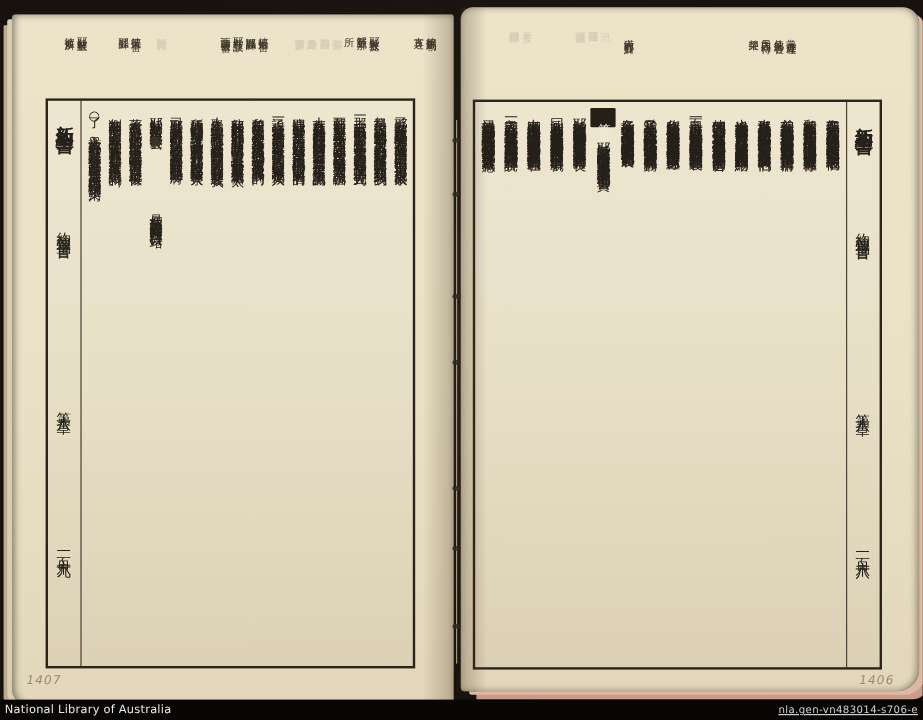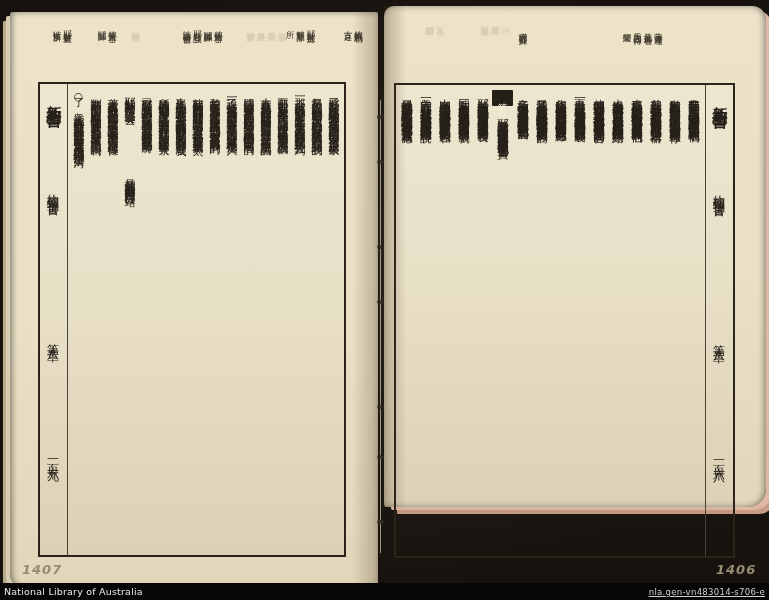--- a/index.html
+++ b/index.html
@@ -7,21 +7,21 @@
          background:radial-gradient(ellipse at 50% 45%, #262019 0%, #17120d 70%);
          font-family:"DejaVu Serif","Liberation Serif",serif;}
   
   .page{position:absolute;background:linear-gradient(180deg,#ece3c9 0%,#e9e0c5 55%,#e2d7ba 100%);
         box-sizing:border-box;}
   .page-left{left:10px;top:12px;width:368px;height:576px;
              border-radius:3px 2px 2px 14px;
              box-shadow:-5px 3px 0 -1px #d9cdaf,-9px 7px 0 -2px #b9ab8d,2px 0 6px rgba(0,0,0,.45) inset;}
   .page-left::after{content:"";position:absolute;right:0;top:0;bottom:0;width:26px;
              background:linear-gradient(270deg,rgba(70,50,30,.28),rgba(70,50,30,0));}
-  .page-right{left:384px;top:6px;width:382px;height:501px;
+  .page-right{left:384px;top:6px;width:382px;height:570px;
              border-radius:10px 14px 18px 3px;
              box-shadow:6px 4px 0 -1px #dfb8a3,11px 9px 0 -2px #c99c85,-2px 0 6px rgba(0,0,0,.4) inset;}
   .page-right::after{content:"";position:absolute;left:0;top:0;bottom:0;width:22px;
              background:linear-gradient(90deg,rgba(70,50,30,.30),rgba(70,50,30,0));}
   
   #spine{position:absolute;left:372px;top:10px;width:16px;height:573px;}
   #spine .thread{position:absolute;left:8px;top:90px;bottom:30px;width:1px;background:#c3b697;opacity:.8;}
   #spine .stitch{position:absolute;left:5px;width:7px;height:4px;background:#2e2a22;border-radius:2px;opacity:.85;}
   
   .frame{position:absolute;border:2px solid #2b241a;display:flex;background:
@@ -48,21 +48,21 @@
   .vnote{display:inline-block;font-size:7.5px;letter-spacing:0;line-height:9px;
             height:60px;color:#3a342a;margin:2px 0;}
   
   .hnote{position:absolute;writing-mode:vertical-rl;font-size:8.5px;line-height:10.5px;
          letter-spacing:1px;color:#3d362a;top:12px;height:62px;}
   .page-right .hnote{top:20px;}
   .ghost{position:absolute;writing-mode:vertical-rl;font-size:8.5px;line-height:10.5px;
          color:#6b6250;opacity:.16;transform:scaleX(-1);top:14px;height:62px;}
   
   .pencil{position:absolute;font-family:"DejaVu Sans","Liberation Sans",sans-serif;
-          font-size:13px;color:#978b74;font-style:italic;letter-spacing:1px;font-weight:bold;}
+          font-size:10px;color:#978b74;font-style:italic;letter-spacing:1px;}
   .page-left  .pencil{left:12px;top:550px;}
   .page-right .pencil{left:332px;top:556px;}
   
   #bar{position:absolute;left:0;right:0;bottom:0;height:17px;background:#070605;z-index:5;
        font-family:"DejaVu Sans","Liberation Sans",sans-serif;color:#e9e9e9;padding-left:12px;}
   #bar .lib{position:absolute;left:4px;top:3px;font-size:9.5px;letter-spacing:.2px;}
   #bar .cat{position:absolute;right:4px;top:4px;font-size:8.5px;color:#cfcfcf;letter-spacing:.3px;text-decoration:underline;}
 </style>
 </head>
 <body>

